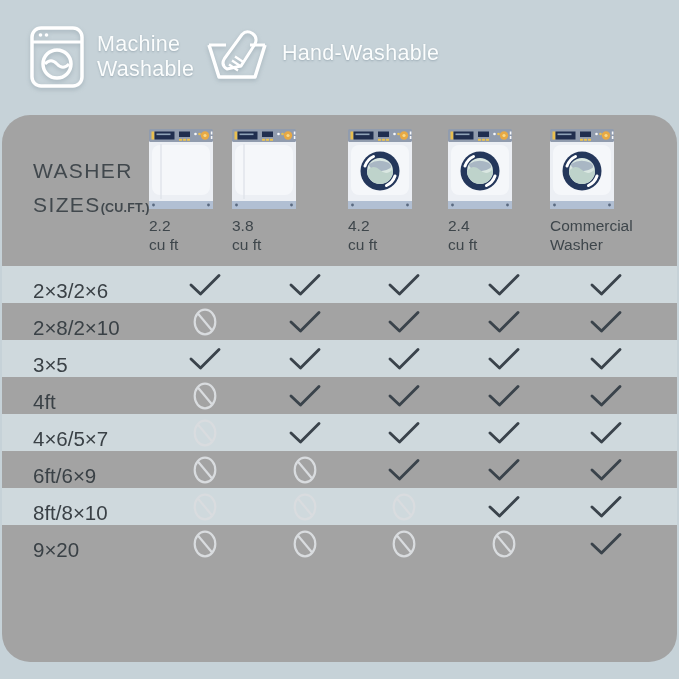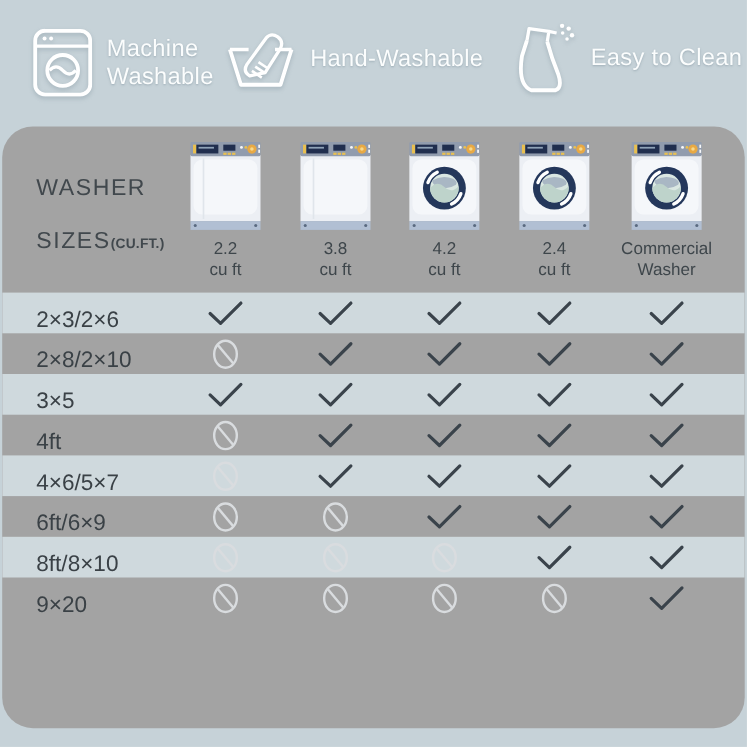--- a/index.html
+++ b/index.html
@@ -18,23 +18,23 @@
   #feature-2{left:205px;top:25px;}
   #feature-3{left:466px;top:20px;}
   
   .card{
     position:absolute;left:2px;right:2px;top:115px;bottom:17px;
     background:#a3a3a3;border-radius:28px;overflow:hidden;
   }
   .card-head{position:relative;height:151px;}
   .corner{position:absolute;left:31px;top:44px;color:#41484d;}
   .corner-l1{font-size:21px;letter-spacing:1.4px;}
-  .corner-l2{font-size:21px;letter-spacing:1.4px;margin-top:24px;}
+  .corner-l2{font-size:21px;letter-spacing:1.4px;margin-top:10px;}
   .corner-suffix{font-size:12.5px;font-weight:bold;letter-spacing:.2px;}
-  .col{position:absolute;top:14px;width:112px;margin-left:-56px;text-align:center;}
+  .col{position:absolute;top:14px;width:112px;margin-left:-56px;}
   .col svg{display:inline-block;}
   .col .caption{margin-top:3px;font-size:15.5px;line-height:1.25;color:#3e464b;}
   
   .trow{position:relative;height:37px;text-align:right;}
   .trow.shaded{background:#cfd9dd;}
   .rlabel{position:absolute;left:31px;top:0;line-height:49px;font-size:20.5px;color:#3a4146;}
   .cell{position:absolute;top:50%;transform:translate(-50%,-50%);line-height:0;}
 </style>
 </head>
 <body>
@@ -61,35 +61,20 @@
         <line x1="2.5" y1="16" x2="51.5" y2="16" stroke="#ffffff" stroke-width="3"></line>
         <circle cx="10.5" cy="9" r="1.8" fill="#ffffff"></circle>
         <circle cx="16.5" cy="9" r="1.8" fill="#ffffff"></circle>
         <circle cx="27" cy="38" r="14" fill="none" stroke="#ffffff" stroke-width="3.5"></circle>
         <path d="M15 38 q6 -6.5 12 0 q6 6.5 12 0" fill="none" stroke="#ffffff" stroke-width="3"></path>
       </svg>
     </span>
     <span class="flabel">Machine Washable</span>
   </div>
 
-  <div id="feature-3" class="feature">
-    <span class="ficon">
-      <svg width="58" height="66" viewBox="0 0 58 66">
-        <path d="M13 17 L15 6 L33 8.5 L31.5 18" fill="none" stroke="#ffffff" stroke-width="3" stroke-linejoin="round"></path>
-        <path d="M33 8.5 L40 10" fill="none" stroke="#ffffff" stroke-width="3"></path>
-        <circle cx="45" cy="3.5" r="2" fill="#ffffff"></circle>
-        <circle cx="51" cy="6" r="2" fill="#ffffff"></circle>
-        <circle cx="54" cy="12" r="2" fill="#ffffff"></circle>
-        <circle cx="45.5" cy="10" r="1.6" fill="#ffffff"></circle>
-        <circle cx="49.5" cy="15.5" r="1.6" fill="#ffffff"></circle>
-        <path d="M13 17 L8.5 31 Q4.5 57 17 62 L39 62 Q45.5 59.5 41.5 47.5 Q35.5 33 31.5 18" fill="none" stroke="#ffffff" stroke-width="3.5" stroke-linejoin="round"></path>
-      </svg>
-    </span>
-    <span class="flabel">Easy to Clean</span>
-  </div>
 
   <div class="card">
     <div class="card-head">
       <div class="corner">
         <div class="corner-l1">WASHER</div>
         <div class="corner-l2"><span>SIZES</span><span class="corner-suffix">(CU.FT.)</span></div>
       </div>
       <div id="cols">
           <div class="col" style="left: 203px;"><span><svg width="64" height="80" viewBox="0 0 64 80">
                 <rect x="0" y="12" width="64" height="60" fill="#eceff4"></rect>
@@ -109,21 +94,21 @@
                 <circle cx="56" cy="6.5" r="1.6" fill="#f7d98b"></circle>
                 <rect x="61.8" y="2.5" width="1.6" height="3" fill="#f7f8fa"></rect>
                 <rect x="61.8" y="7" width="1.6" height="3" fill="#f7f8fa"></rect>
                 <rect x="0" y="72" width="64" height="8" fill="#b1bfd3"></rect>
                 <circle cx="4.5" cy="76" r="1.4" fill="#5a6a80"></circle>
                 <circle cx="59.5" cy="76" r="1.4" fill="#5a6a80"></circle>
               </svg></span><div class="caption">
               <div>2.2</div>
               <div>cu ft</div>
             </div></div>
-          <div class="col" style="left: 303px;"><span><svg width="64" height="80" viewBox="0 0 64 80">
+          <div class="col" style="left: 286px;"><span><svg width="64" height="80" viewBox="0 0 64 80">
                 <rect x="0" y="12" width="64" height="60" fill="#eceff4"></rect>
                 <rect x="3" y="16" width="58" height="50" rx="8" fill="#f5f7fa"></rect>
                 <line x1="12" y1="15" x2="12" y2="70" stroke="#e0e5eb" stroke-width="1.5"></line>
                 <rect x="0" y="0" width="64" height="13" rx="1.5" fill="#919cae"></rect>
                 <rect x="2.5" y="2.5" width="3" height="8" fill="#e9c050"></rect>
                 <rect x="5.5" y="2.5" width="20" height="8" fill="#202e4e"></rect>
                 <rect x="7.5" y="4.5" width="14" height="1.6" fill="#8fa3b8"></rect>
                 <rect x="30" y="2.5" width="11" height="5.5" fill="#202e4e"></rect>
                 <rect x="30" y="9.8" width="3" height="2" fill="#e9c050"></rect>
                 <rect x="34" y="9.8" width="3" height="2" fill="#e9c050"></rect>

